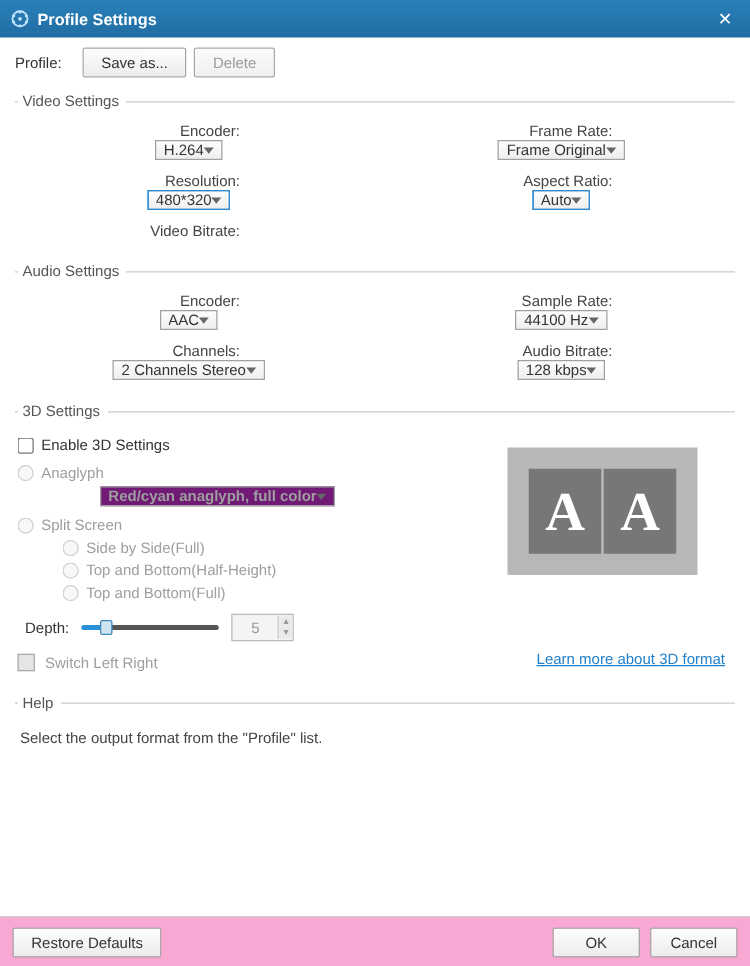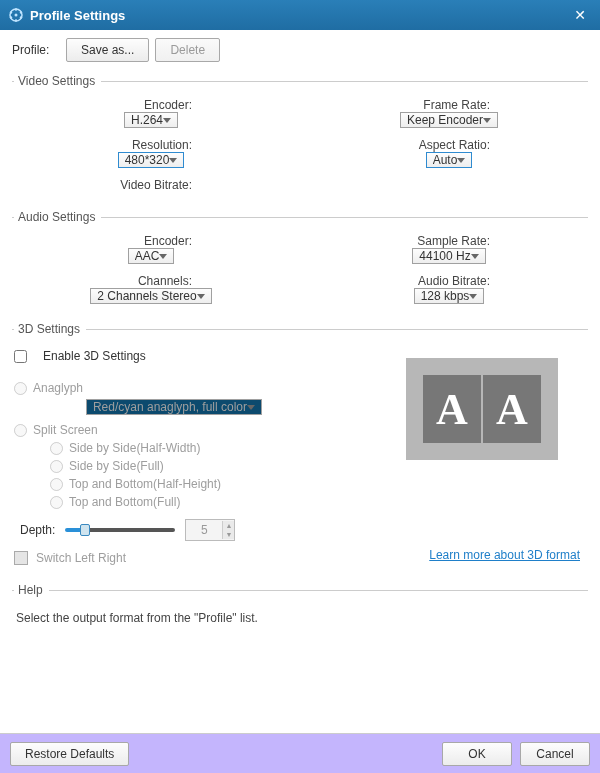--- a/index.html
+++ b/index.html
@@ -2,42 +2,42 @@
 <html><head>
 <meta charset="utf-8">
 <style>
   * { box-sizing: border-box; font-family: "Segoe UI", Tahoma, Arial, sans-serif; }
   body { margin: 0; background: #fff; width: 600px; height: 773px; font-size: 12px; color: #333; }
   .titlebar { background: linear-gradient(#2a7fb8, #1f6da3); color: #fff; height: 30px; display: flex; align-items: center; padding: 0 8px; }
   .titlebar .ticon { width: 16px; height: 16px; margin-right: 6px; display: flex; align-items: center; justify-content: center; }
   .titlebar .title { font-weight: 600; font-size: 13px; flex: 1; }
   .titlebar .close { width: 24px; height: 24px; display: flex; align-items: center; justify-content: center; cursor: pointer; font-size: 14px; }
   .body { padding: 8px 12px 0 12px; height: 703px; overflow: hidden; }
-  .footer { height: 40px; border-top: 1px solid #ccc; display: flex; align-items: center; padding: 0 10px; background: #c4b5fd; }
+  .footer { height: 40px; border-top: 1px solid #ccc; display: flex; align-items: center; padding: 0 10px; background: #f9a8d4; }
   .footer .spacer { flex: 1; }
   .btn { height: 24px; border: 1px solid #a8a8a8; background: linear-gradient(#fdfdfd,#ececec); border-radius: 2px; padding: 0 14px; font-size: 12px; cursor: pointer; color: #333; display: inline-flex; align-items: center; justify-content: center; }
   .btn.disabled { color: #9a9a9a; cursor: default; background: linear-gradient(#fafafa,#f0f0f0); }
   .profile-row { display: flex; align-items: center; gap: 6px; margin-bottom: 12px; }
   .profile-row .plabel { width: 48px; }
   .profile-select { flex: 1; height: 26px; border: 1px solid #aab6c2; background: #fff; display: flex; align-items: center; padding: 0 6px; cursor: pointer; position: relative; }
   .profile-select .ptext { color: #1f8ad3; font-size: 12px; flex: 1; }
   .profile-select .picon { font-size: 12px; color: #555; margin-right: 6px; }
   .caret { width: 0; height: 0; border-left: 4px solid transparent; border-right: 4px solid transparent; border-top: 5px solid #666; }
   fieldset.group { border: none; border-top: 1px solid #ccc; margin: 0 0 18px 0; padding: 10px 2px 0 2px; }
   fieldset.group > legend { font-size: 12px; color: #555; padding: 0 6px 0 4px; }
   .grid2 { display: grid; grid-template-columns: 1fr 1fr; column-gap: 24px; row-gap: 10px; }
   .frow { display: flex; align-items: center; flex-direction: column; }
   .flabel { width: 98px; text-align: right; padding-right: 8px; color: #444; }
   .dropdown { flex: 1; height: 24px; border: 1px solid #a0a0a0; background: linear-gradient(#fdfdfd,#eeeeee); display: flex; align-items: center; padding: 0 6px; cursor: pointer; }
   .dropdown.hl { outline: 1px solid #2f8bd0; outline-offset: -1px; border-color: #2f8bd0; }
   .dropdown .dtext { flex: 1; color: #333; font-size: 12px; white-space: nowrap; overflow: hidden; text-overflow: ellipsis; }
-  .dropdown.disabled { color: #9e9e9e; background: #0c4a6e; cursor: default; }
+  .dropdown.disabled { color: #9e9e9e; background: #701a75; cursor: default; font-weight: bold; }
   .dropdown.disabled .dtext { color: #9e9e9e; }
   .sec3d { margin-top: 6px; }
-  .chkline { display: flex; align-items: flex-end; gap: 16px; margin: 3px 0 18px 0; }
+  .chkline { display: flex; align-items: flex-end; gap: 6px; margin: 3px 0 8px 0; }
   .chkline.disabled, .radline.disabled { color: #9e9e9e; }
   .radline { display: flex; align-items: center; gap: 6px; margin: 4px 0; }
   input[type=checkbox], input[type=radio] { margin: 0; }
   .indent1 { margin-left: 18px; }
   .indent2 { margin-left: 36px; }
   .preview3d { position: absolute; right: 30px; width: 152px; height: 102px; background: #b7b7b7; display: flex; align-items: center; justify-content: center; gap: 2px; }
   .preview3d .aa { width: 58px; height: 68px; background: #777; color: #fff; font-size: 44px; font-family: Georgia, 'Times New Roman', serif; font-weight: 600; display: flex; align-items: center; justify-content: center; }
   .rel { position: relative; }
   .depthrow { display: flex; align-items: center; gap: 10px; padding: 6px 0 4px 6px; }
   .slider { width: 110px; height: 4px; background: linear-gradient(to right, #2a90d8 0 18%, #555 18% 100%); border-radius: 2px; position: relative; }
@@ -85,21 +85,21 @@
       <div class="frow">
         <span class="flabel">Encoder:</span>
         <div class="dropdown">
             <span class="dtext">H.264</span>
             <span class="caret"></span>
           </div>
       </div>
       <div class="frow">
         <span class="flabel">Frame Rate:</span>
         <div class="dropdown">
-            <span class="dtext">Keep Encoder</span>
+            <span class="dtext">Frame Original</span>
             <span class="caret"></span>
           </div>
       </div>
       <div class="frow">
         <span class="flabel">Resolution:</span>
         <div class="dropdown hl">
             <span class="dtext">480*320</span>
             <span class="caret"></span>
           </div>
       </div>
@@ -171,24 +171,20 @@
     <div class="frow indent1" style="margin:4px 0 8px 0; width: 320px;">
       <div class="dropdown disabled">
           <span class="dtext">Red/cyan anaglyph, full color</span>
           <span class="caret"></span>
         </div>
     </div>
 
     <div class="radline disabled">
       <input type="radio" disabled="" style="">
       <span>Split Screen</span>
-    </div>
-    <div class="radline disabled indent2">
-      <input type="radio" disabled="" style="">
-      <span>Side by Side(Half-Width)</span>
     </div>
     <div class="radline disabled indent2">
       <input type="radio" disabled="" style="">
       <span>Side by Side(Full)</span>
     </div>
     <div class="radline disabled indent2">
       <input type="radio" disabled="" style="">
       <span>Top and Bottom(Half-Height)</span>
     </div>
     <div class="radline disabled indent2">

